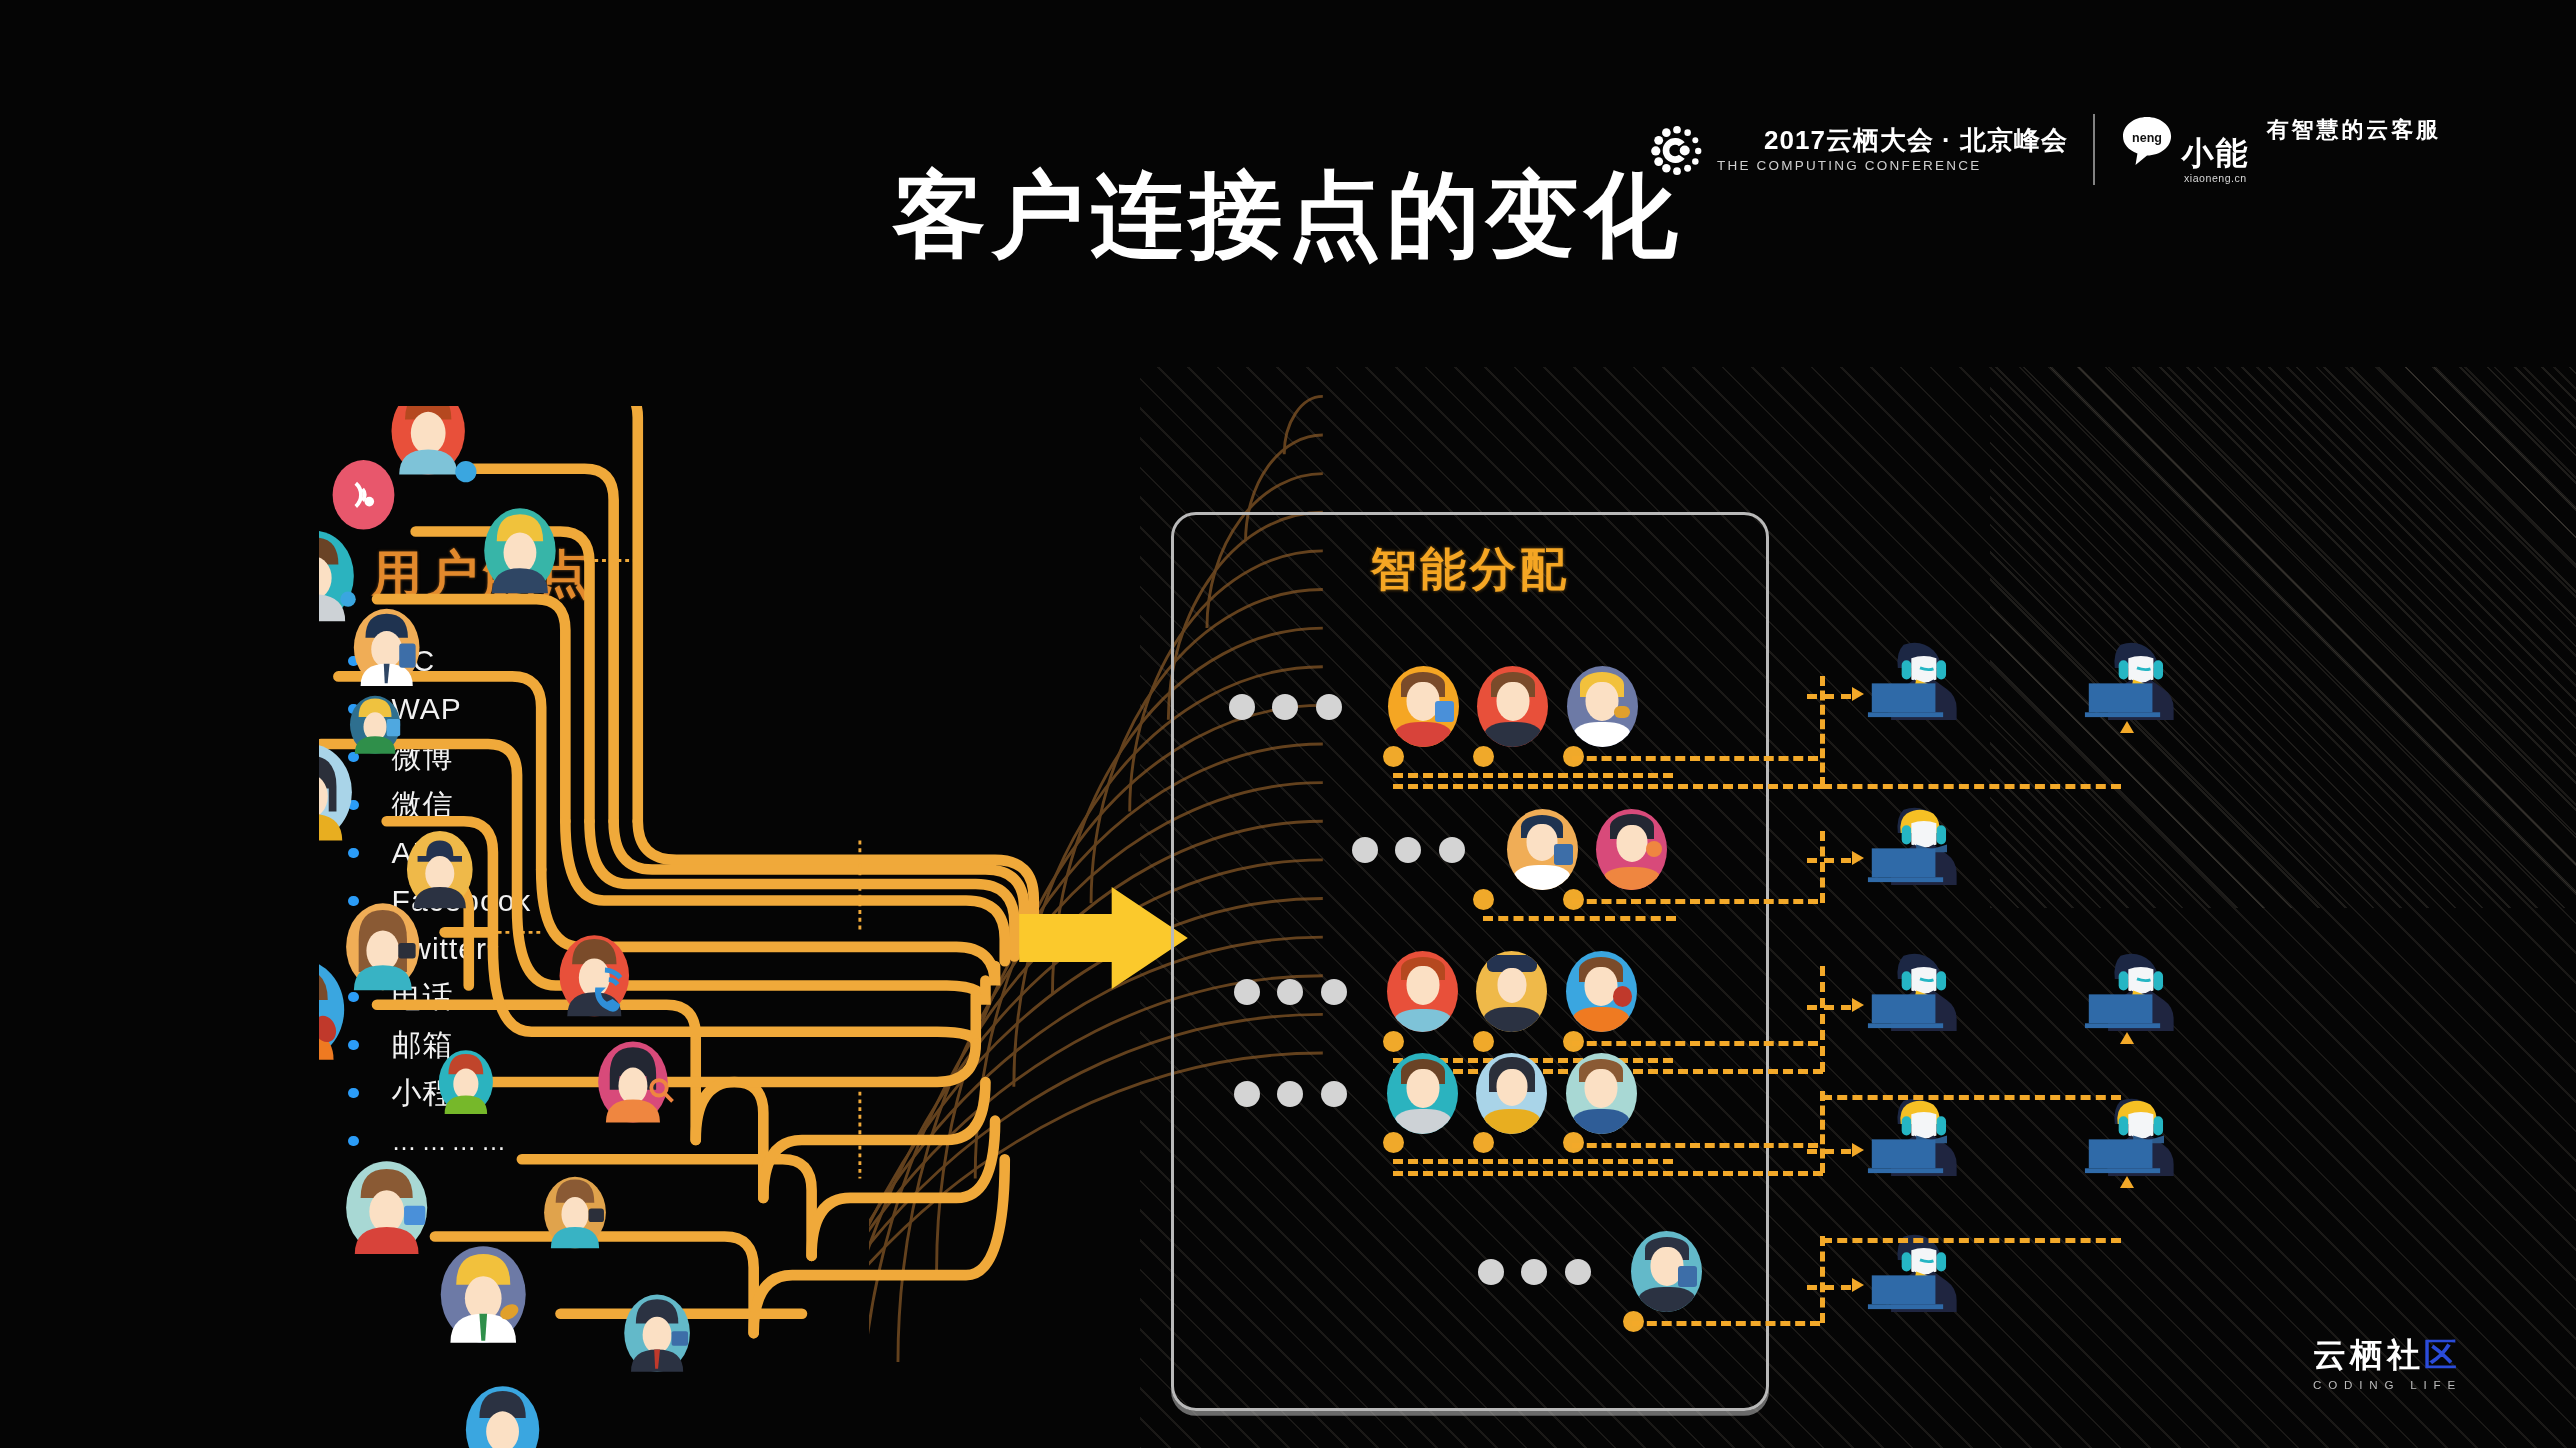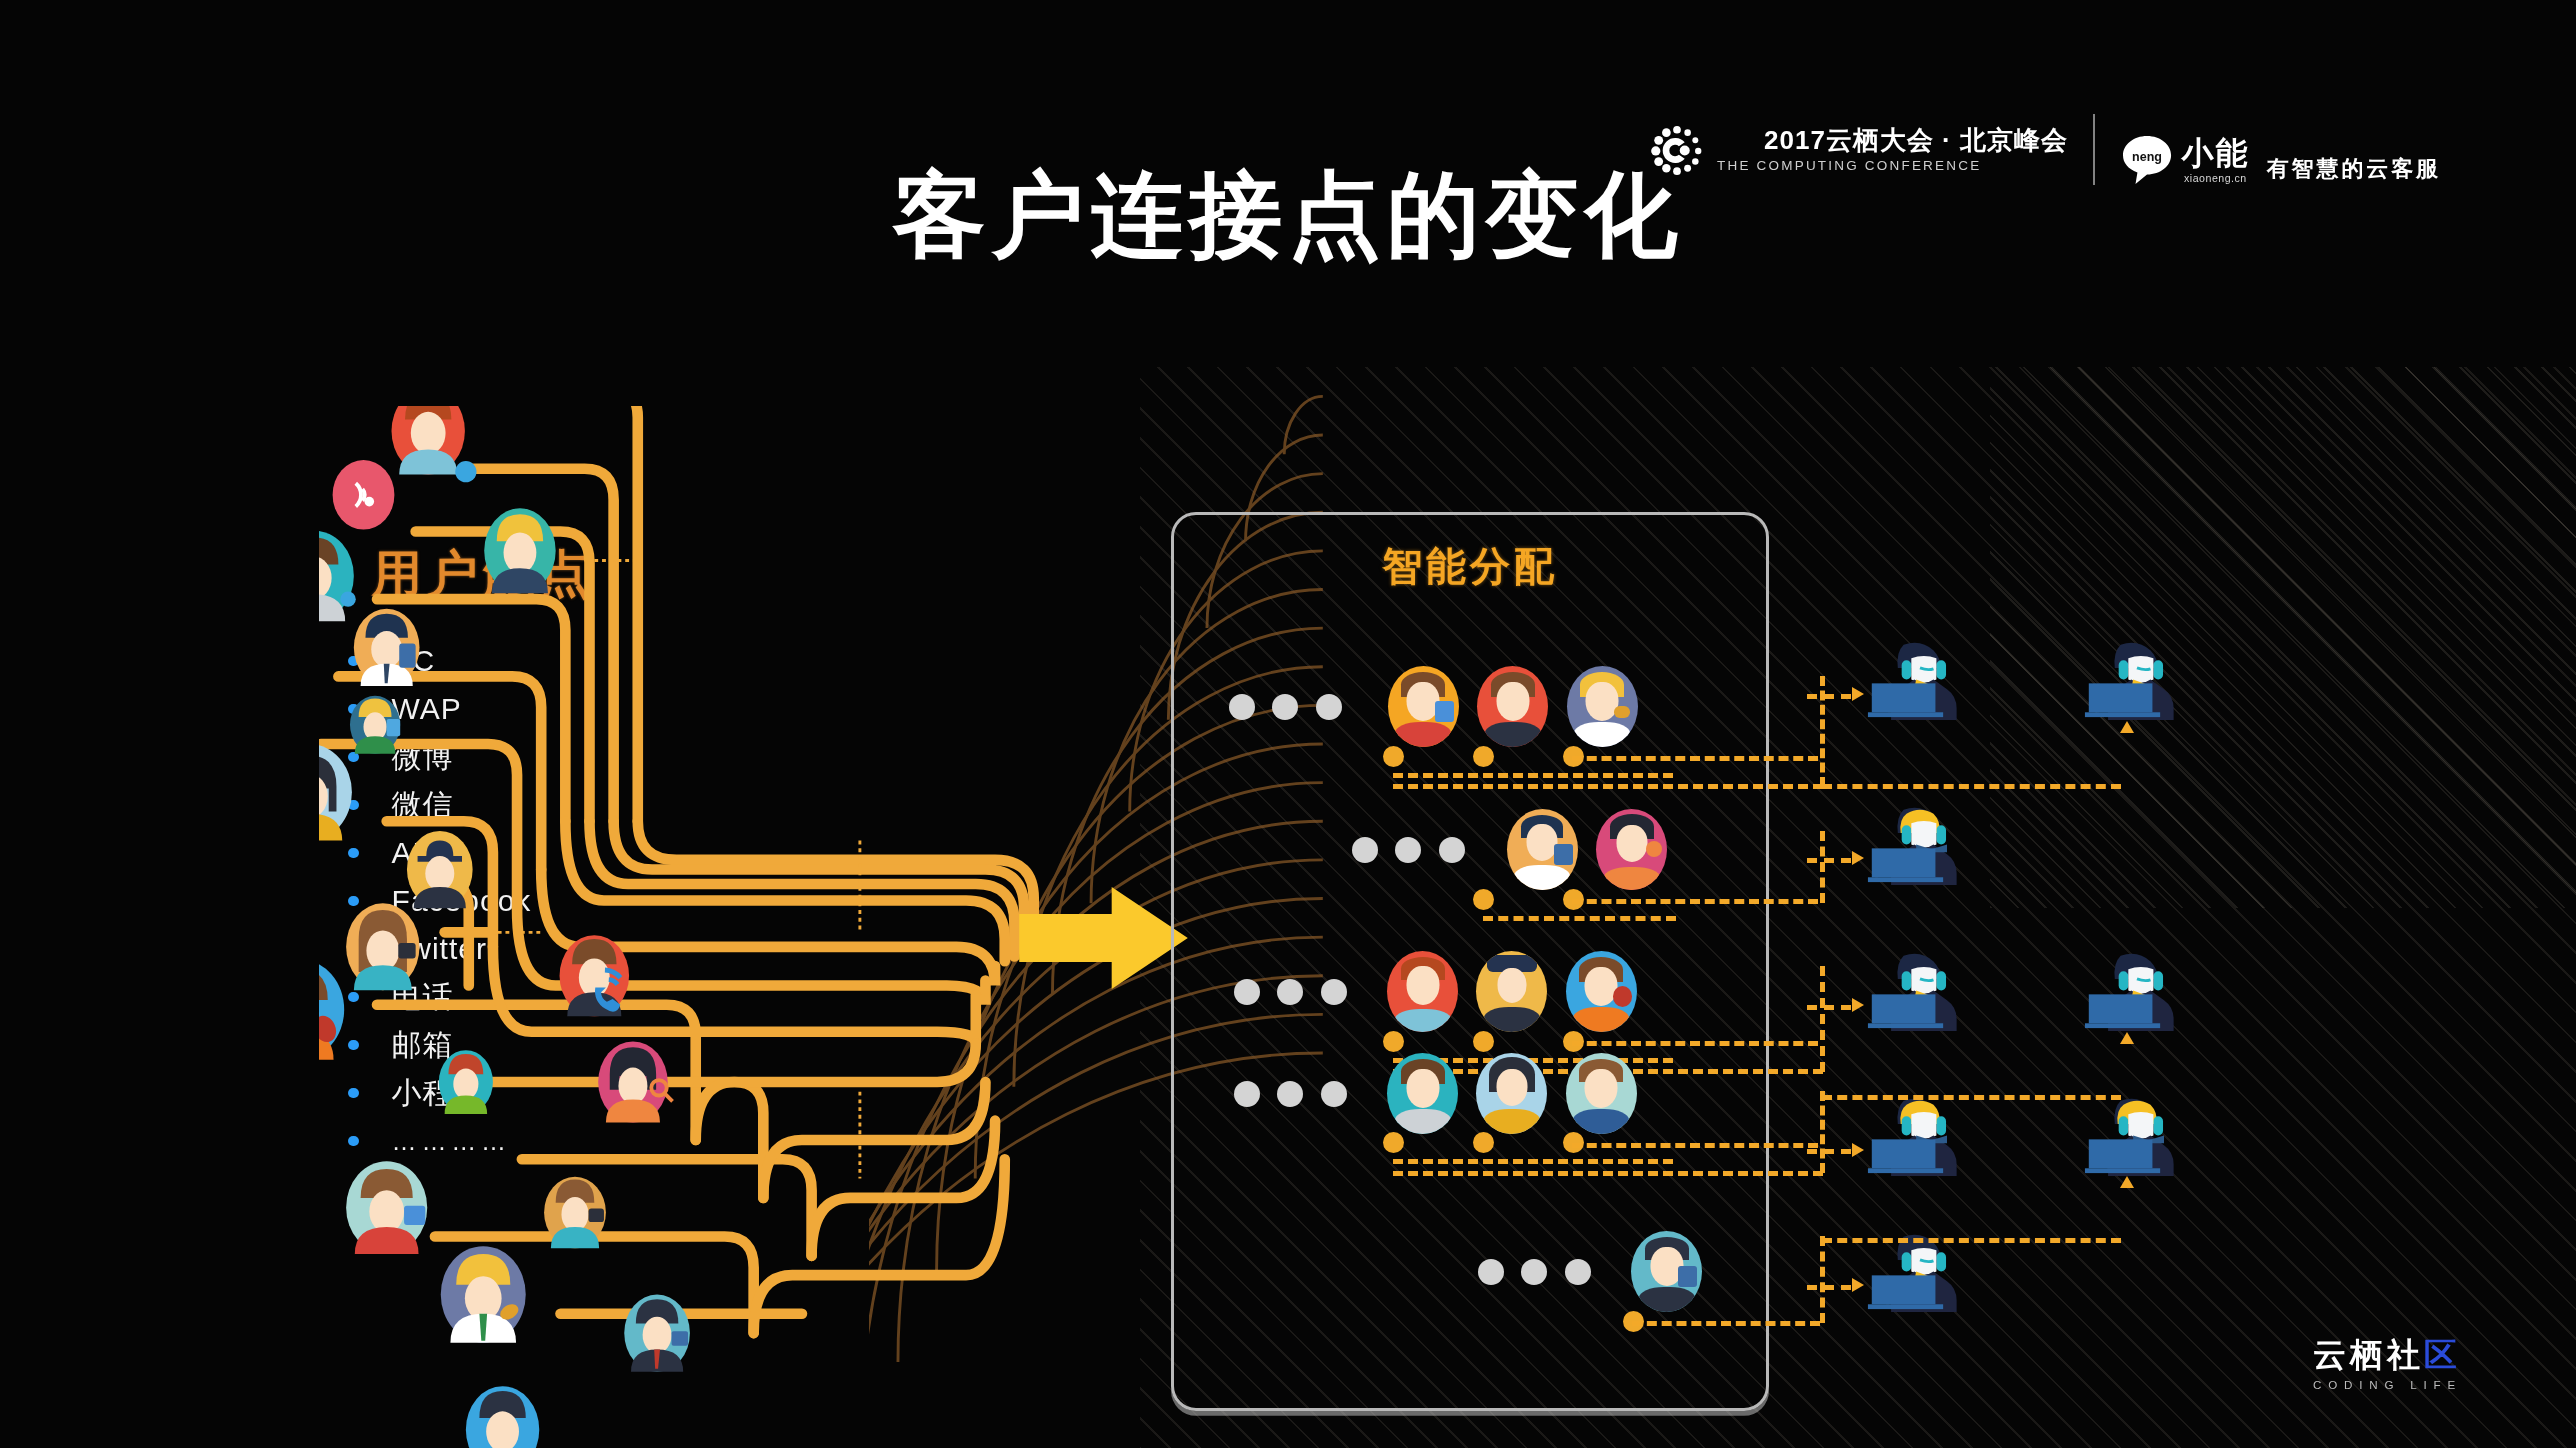--- a/index.html
+++ b/index.html
@@ -24,21 +24,21 @@
   .arcs{position:absolute;left:869px;top:290px;width:869px;height:1159px;pointer-events:none;opacity:.95;}
 
   
   .header-logos{position:absolute;right:135px;top:114px;display:flex;align-items:center;gap:25px;}
   .logo-conf{display:flex;align-items:center;gap:13.5px;}
   .dotlogo{width:54px;height:54px;position:relative;flex:0 0 auto;}
   .conf-text{display:flex;flex-direction:column;line-height:1;}
   .conf-cn{color:#fff;font-size:26px;font-weight:bold;letter-spacing:1px;margin-left:47px;}
   .conf-en{color:#cfcfcf;font-size:13.5px;letter-spacing:2.2px;margin-top:5.8px;}
   .divider{width:1.9px;height:71px;background:#9a9a9a;opacity:.85;}
-  .logo-xn{display:flex;align-items:flex-end;gap:11.6px;}
+  .logo-xn{display:flex;align-items:flex-start;gap:11.6px;}
   .xn-badge{position:relative;width:50px;height:50px;flex:0 0 auto;}
   .xn-name{display:flex;flex-direction:column;align-items:center;line-height:1;}
   .xn-cn{color:#fff;font-size:32px;font-weight:bold;letter-spacing:1.9px;margin-top:22px;}
   .xn-url{color:#d8d8d8;font-size:10.6px;letter-spacing:0.5px;margin-top:3.9px;}
   .xn-slogan{color:#fff;font-size:22px;font-weight:bold;letter-spacing:2.9px;margin-left:5.8px;}
 
   
   .title{
     position:absolute;left:0;right:0;top:169px;text-align:center;
     color:#ffffff;font-size:93px;font-weight:bold;letter-spacing:5.8px;line-height:1;
@@ -58,21 +58,21 @@
 
   
   .panel{
     position:absolute;border:3.9px solid #b9b9b9;border-radius:25px;
     box-shadow:0 4.8px 0 rgba(190,190,190,.55);
   }
   #panel-assign{left:1171px;top:512px;width:592px;height:893px;}
   #panel-agents{left:1814px;top:512px;width:406px;height:893px;}
   .panel-title{
     position:absolute;top:31px;left:0;right:0;text-align:center;
-    font-size:40px;font-weight:bold;letter-spacing:3.9px;line-height:1;
+    font-size:46px;font-weight:bold;letter-spacing:3.9px;line-height:1;
   }
   .t-assign{color:#f5a623;text-shadow:0 0 3.9px rgba(245,166,35,.5);}
   .t-agents{color:#0fc8b8;text-shadow:0 0 4.8px rgba(15,200,184,.55);}
 
   
   .bigarrow{position:absolute;left:1019px;top:885px;width:169px;height:106px;}
 
   
   .qrow{position:absolute;display:flex;align-items:center;}
   .qdots{display:flex;align-items:center;gap:17.4px;margin-right:21px;}

